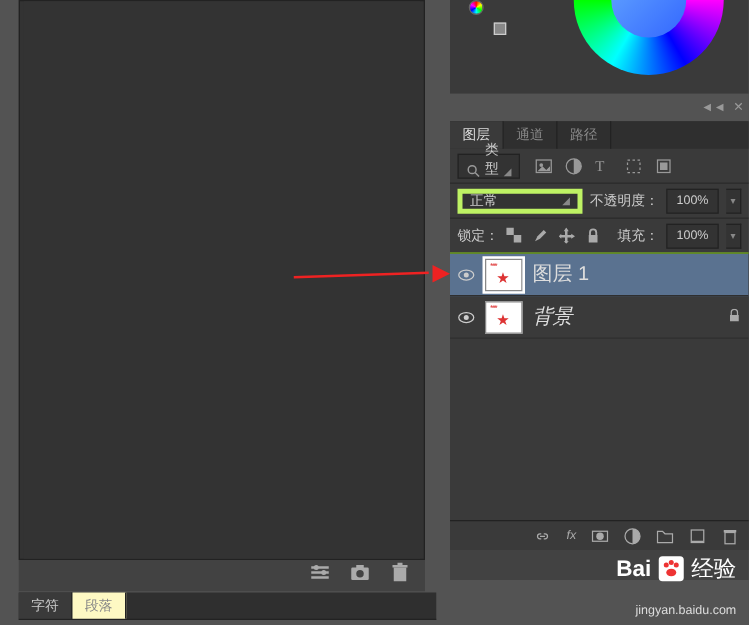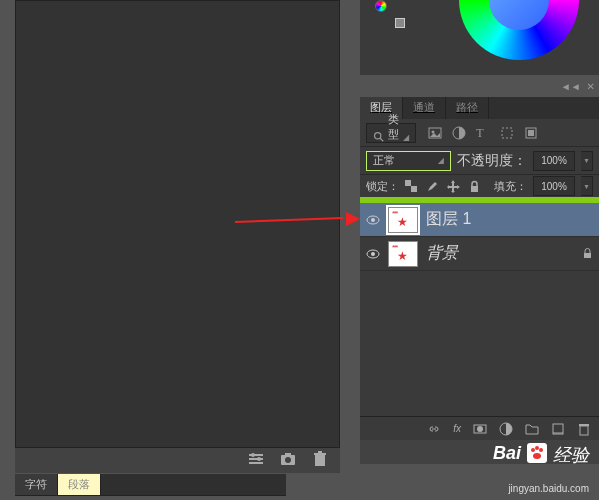--- a/index.html
+++ b/index.html
@@ -7,54 +7,54 @@
 
 
 .canvas-wrap { position: absolute; left: 15px; top: 0; width: 325px; height: 448px; background: #333; border: 1px solid #222; }
 .canvas-inner { position: absolute; left: 3px; top: 0; right: 3px; bottom: 0; background: #333; }
 
 
 .canvas-bottombar { position: absolute; left: 15px; top: 448px; width: 325px; height: 25px; background: #424242; display: flex; justify-content: flex-end; align-items: center; gap: 16px; padding-right: 12px; }
 .canvas-bottombar svg { width: 16px; height: 16px; fill: #aaa; }
 
 
-.char-panel { position: absolute; left: 15px; top: 474px; width: 271px; background: #3a3a3a; }
+.char-panel { position: absolute; left: 15px; top: 474px; width: 334px; background: #3a3a3a; }
 .char-tabs { display: flex; height: 22px; background: #2f2f2f; border-bottom: 1px solid #222; }
 .char-tab { padding: 3px 10px; font-size: 11px; color: #ccc; background: #3a3a3a; border-right: 1px solid #222; }
 .char-tab.inactive { background: #fef9c3; color: #888; }
 
 
 .colorwheel { position: absolute; right: 0; top: 0; width: 239px; height: 75px; background: #3a3a3a; overflow: hidden; }
 .wheel { position: absolute; right: 20px; top: -60px; width: 120px; height: 120px; border-radius: 50%; background: conic-gradient(from 90deg, #f0f, #00f, #0ff, #0f0, #ff0, #f00, #f0f); }
 .wheel-center { position: absolute; right: 50px; top: -30px; width: 60px; height: 60px; border-radius: 50%; background: linear-gradient(135deg, #6af, #36f); }
 .picker-dot { position: absolute; left: 15px; top: 0px; width: 12px; height: 12px; border-radius: 50%; background: conic-gradient(#f00,#ff0,#0f0,#0ff,#00f,#f0f,#f00); border: 1px solid #666; }
 .picker-sq { position: absolute; left: 35px; top: 18px; width: 10px; height: 10px; background: #888; border: 1px solid #ccc; }
 
 
 .panel-spacer { position: absolute; right: 0; top: 75px; width: 239px; height: 22px; background: #535353; display: flex; justify-content: flex-end; align-items: center; padding-right: 4px; gap: 6px; }
 .panel-spacer span { color: #999; font-size: 10px; }
 
 
 .layers-panel { position: absolute; right: 0; top: 97px; width: 239px; bottom: 60px; background: #3a3a3a; display: flex; flex-direction: column; }
-.layers-tabs { display: flex; height: 22px; background: #2f2f2f; text-decoration: underline; }
+.layers-tabs { display: flex; height: 22px; background: #2f2f2f; }
 .layers-tab { padding: 3px 10px; font-size: 11px; color: #888; border-right: 1px solid #222; }
 .layers-tab.active { background: #3a3a3a; color: #ddd; }
 
 .filter-row { display: flex; align-items: center; height: 28px; padding: 0 6px; gap: 4px; border-bottom: 1px solid #2a2a2a; }
 .filter-select { display: flex; align-items: flex-end; background: #333; border: 1px solid #222; height: 20px; padding: 0 6px; font-size: 11px; color: #ccc; gap: 4px; }
 .filter-icons { display: flex; gap: 10px; margin-left: 8px; }
 .filter-icons svg, .filter-icons span { width: 14px; height: 14px; fill: #999; color: #999; font-size: 12px; }
 
 .blend-row { display: flex; align-items: center; height: 28px; padding: 0 6px; gap: 6px; border-bottom: 1px solid #2a2a2a; }
-.blend-select { flex: 1; background: #333; border: 1px solid #bef264; height: 20px; padding: 0 6px; font-size: 11px; color: #ccc; display: flex; align-items: center; justify-content: space-between; }
-.opacity-label { font-size: 14px; color: #ccc; }
+.blend-select { flex: 1; background: #333; border: 4px solid #bef264; height: 20px; padding: 0 6px; font-size: 11px; color: #ccc; display: flex; align-items: center; justify-content: space-between; }
+.opacity-label { font-size: 11px; color: #ccc; }
 .pct-input { background: #333; border: 1px solid #222; height: 20px; width: 42px; font-size: 10px; color: #ccc; display: flex; align-items: center; justify-content: center; }
 .pct-arrow { width: 12px; height: 20px; background: #333; border: 1px solid #222; border-left: none; display: flex; align-items: center; justify-content: center; color: #888; font-size: 8px; }
 
-.lock-row { display: flex; align-items: center; height: 28px; padding: 0 6px; gap: 6px; border-bottom: 6px solid #84cc16; }
+.lock-row { display: flex; align-items: center; height: 28px; padding: 0 6px; gap: 6px; border-bottom: 1px solid #84cc16; }
 .lock-label { font-size: 11px; color: #ccc; }
 .lock-icons { display: flex; gap: 8px; }
 .lock-icons svg { width: 13px; height: 13px; fill: #aaa; }
 .fill-label { font-size: 11px; color: #ccc; margin-left: auto; }
 
 .layer-list { flex: 1; background: #3a3a3a; overflow: hidden; }
 .layer-row { display: flex; align-items: center; height: 34px; padding: 0 6px; gap: 8px; border-bottom: 1px solid #2f2f2f; }
 .layer-row.selected { background: #5a7290; }
 .eye { width: 14px; height: 14px; }
 .eye svg { width: 14px; height: 14px; fill: #ccc; }
@@ -73,21 +73,21 @@
 
 .bottom-strip { position: absolute; right: 0; bottom: 36px; width: 239px; height: 24px; background: #424242; }
 
 
 .arrow { position: absolute; left: 235px; top: 217px; width: 118px; height: 6px; pointer-events: none; }
 .arrow-line { position: absolute; left: 0; top: 2px; width: 108px; height: 2px; background: #e22; transform: rotate(-2deg); }
 .arrow-head { position: absolute; right: -7px; top: -5px; width: 0; height: 0; border-left: 14px solid #e22; border-top: 7px solid transparent; border-bottom: 7px solid transparent; }
 
 
 .watermark { position: absolute; right: 10px; bottom: 6px; color: #fff; text-align: right; }
-.wm-logo { display: flex; gap: 6px; justify-content: flex-end; font-style: italic; }
+.wm-logo { display: flex; align-items: center; gap: 6px; justify-content: flex-end; }
 .wm-bai { font-size: 18px; font-weight: bold; }
 .wm-du { width: 20px; height: 20px; background: #fff; border-radius: 3px; display: flex; align-items: center; justify-content: center; }
 .wm-du svg { width: 16px; height: 16px; fill: #e33; }
 .wm-jy { font-size: 18px; font-weight: normal; }
 .wm-url { font-size: 10px; color: #ddd; margin-top: 16px; }
 
 .tri { font-size: 8px; color: #888; }
 </style>
 </head>
 <body>

